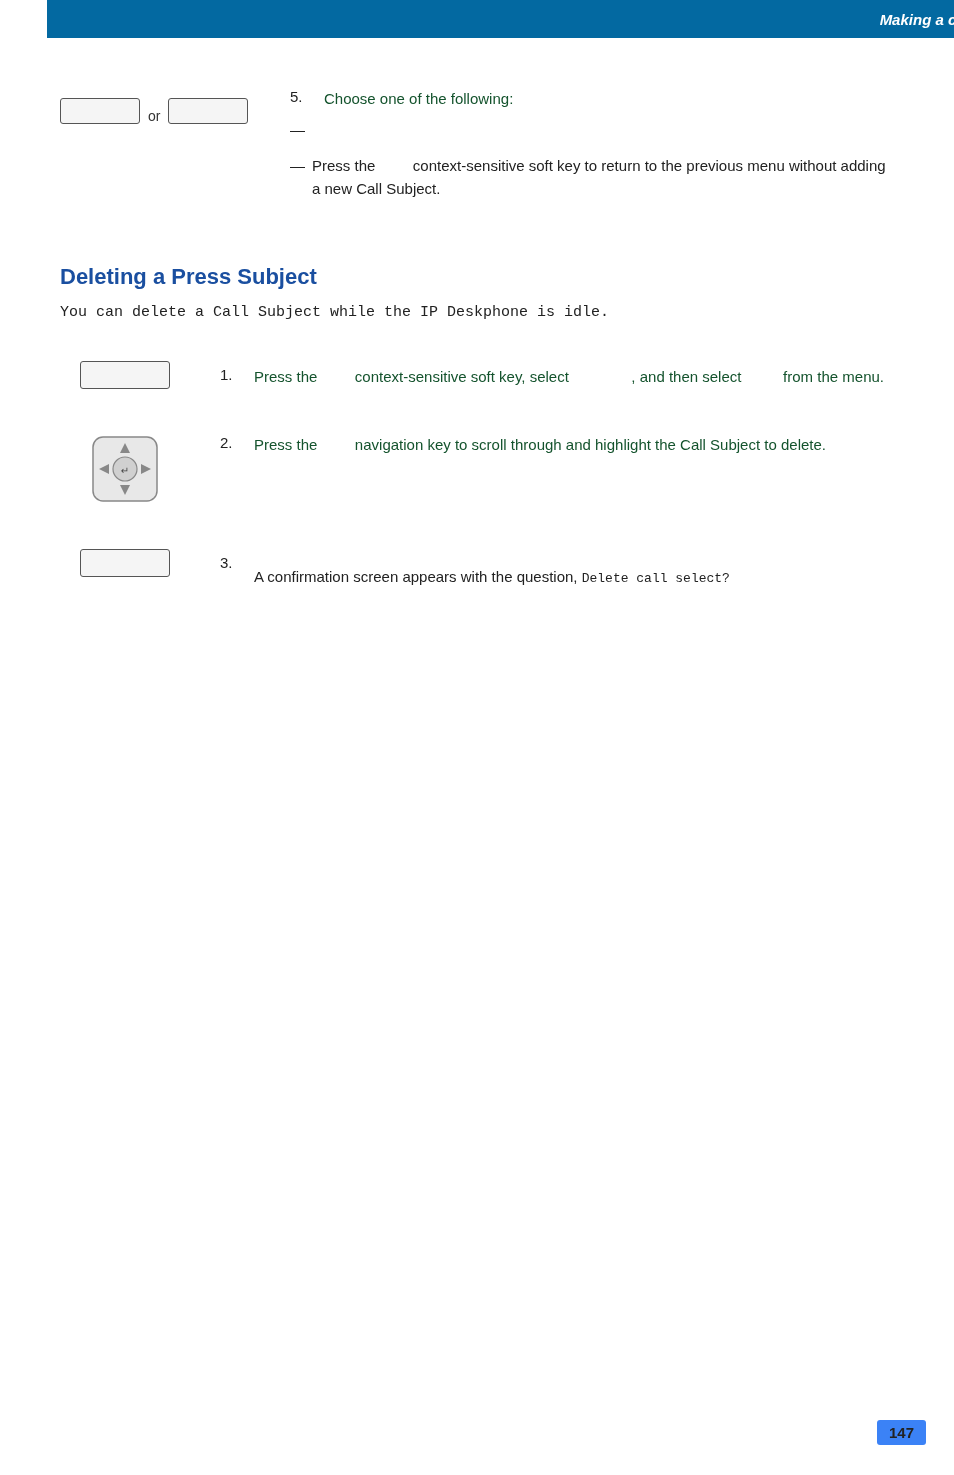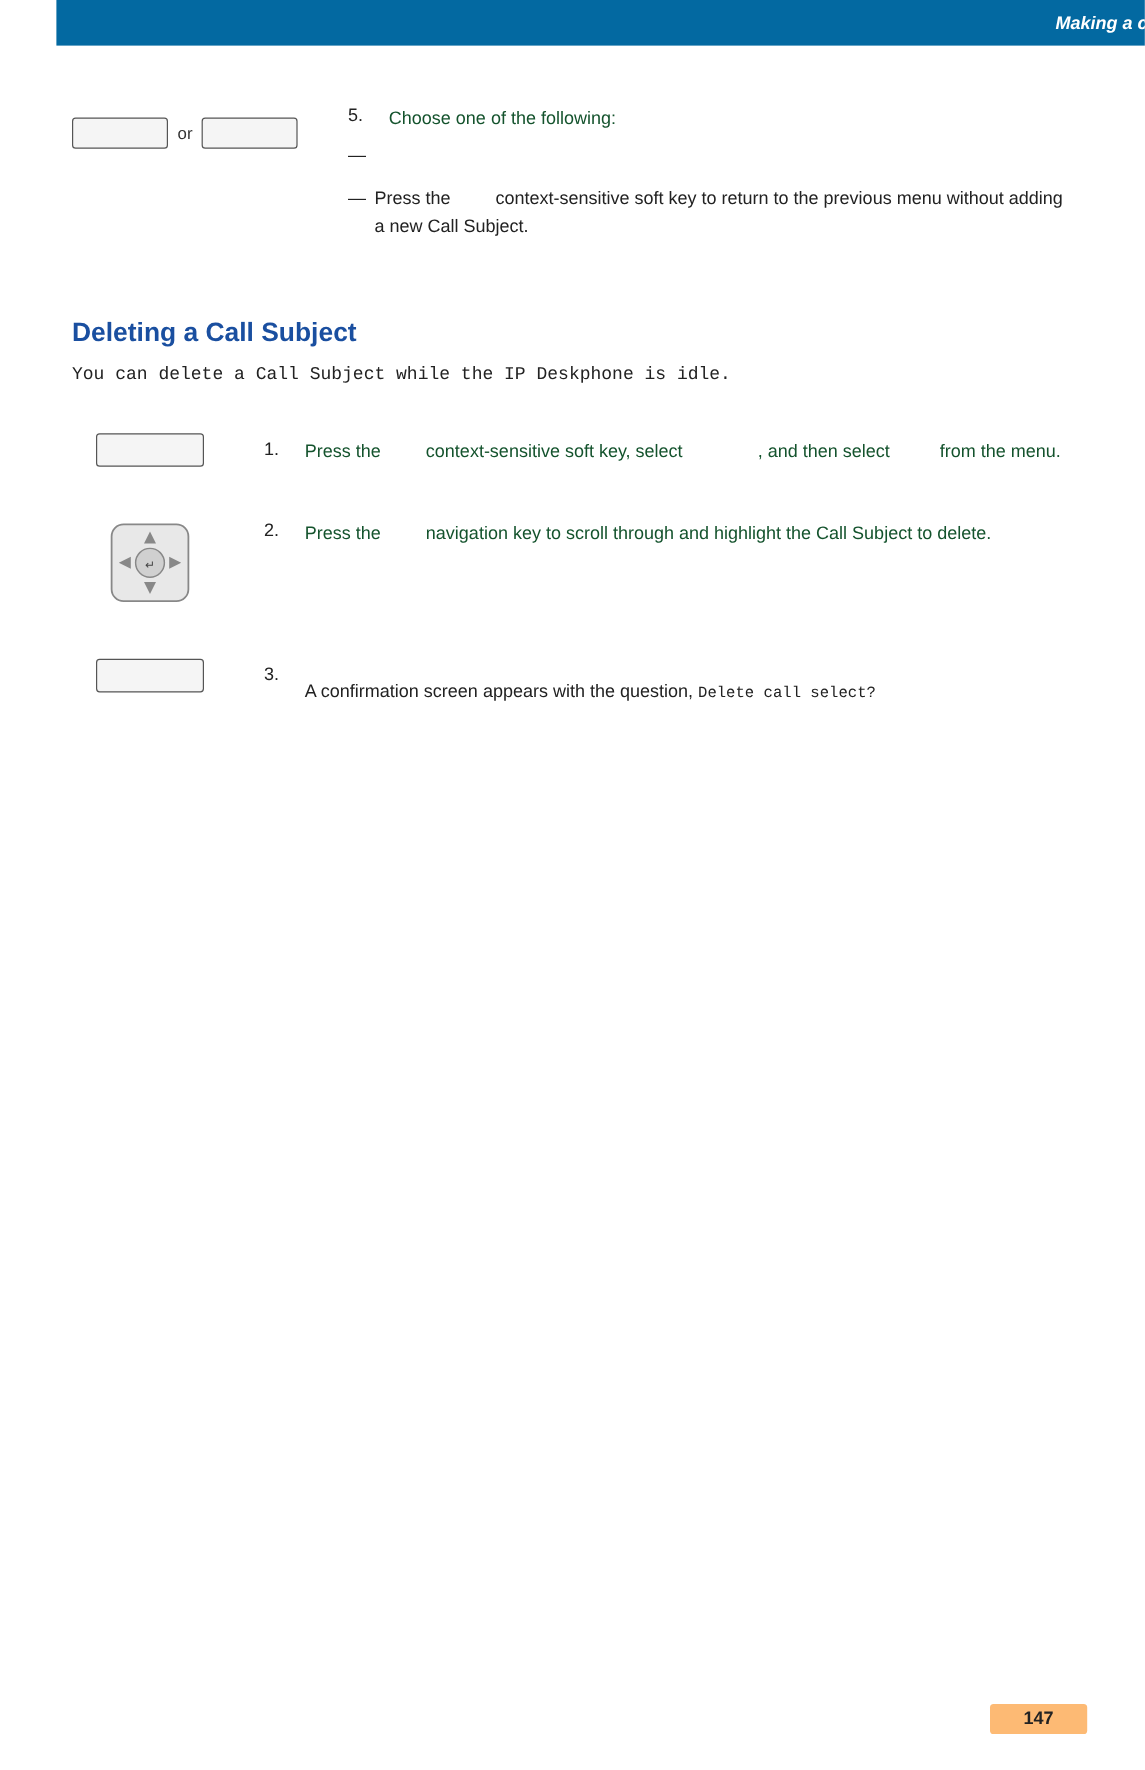--- a/index.html
+++ b/index.html
@@ -39,21 +39,21 @@
     
     .step5-section {
       display: flex;
       align-items: flex-start;
       gap: 30px;
       margin-top: 20px;
       margin-bottom: 50px;
     }
     .step5-left {
       display: flex;
-      align-items: center;
+      align-items: flex-end;
       gap: 8px;
       min-width: 200px;
       padding-top: 10px;
     }
     .soft-key-btn {
       width: 80px;
       height: 26px;
       border: 1.5px solid #555;
       border-radius: 3px;
       background: #f5f5f5;
@@ -149,26 +149,26 @@
     code {
       font-family: 'Courier New', Courier, monospace;
       font-size: 13px;
       color: #222;
     }
 
     
     .page-number {
       position: absolute;
       bottom: 30px;
-      right: 48px;
+      right: 28px;
       font-size: 15px;
       font-weight: bold;
       color: #222;
-      background: #fdba74;
-      padding: 4px 28px;
+      background: #3b82f6;
+      padding: 4px 12px;
       border-radius: 3px;
     }
   </style>
 </head>
 <body>
 
 <div class="header-bar">
   <span class="header-title">Making a call</span>
 </div>
 
@@ -190,21 +190,21 @@
           <span class="em-dash">—</span>
         </li>
         <li>
           <span class="em-dash">—</span>
           <span>Press the &nbsp;&nbsp;&nbsp;&nbsp;&nbsp;&nbsp;&nbsp; context-sensitive soft key to return to the previous menu without adding a new Call Subject.</span>
         </li>
       </ul>
     </div>
   </div>
 
-  <h2 class="section-heading">Deleting a Call Subject</h2>
+  <h2 class="section-heading">Deleting a Press Subject</h2>
   <p class="section-intro">You can delete a Call Subject while the IP Deskphone is idle.</p>
 
   <div class="steps-container">
 
     <div class="step-row">
       <div class="step-icon">
         <span class="soft-key-rect"></span>
       </div>
       <div class="step-text-block">
         <div class="step-inline">

